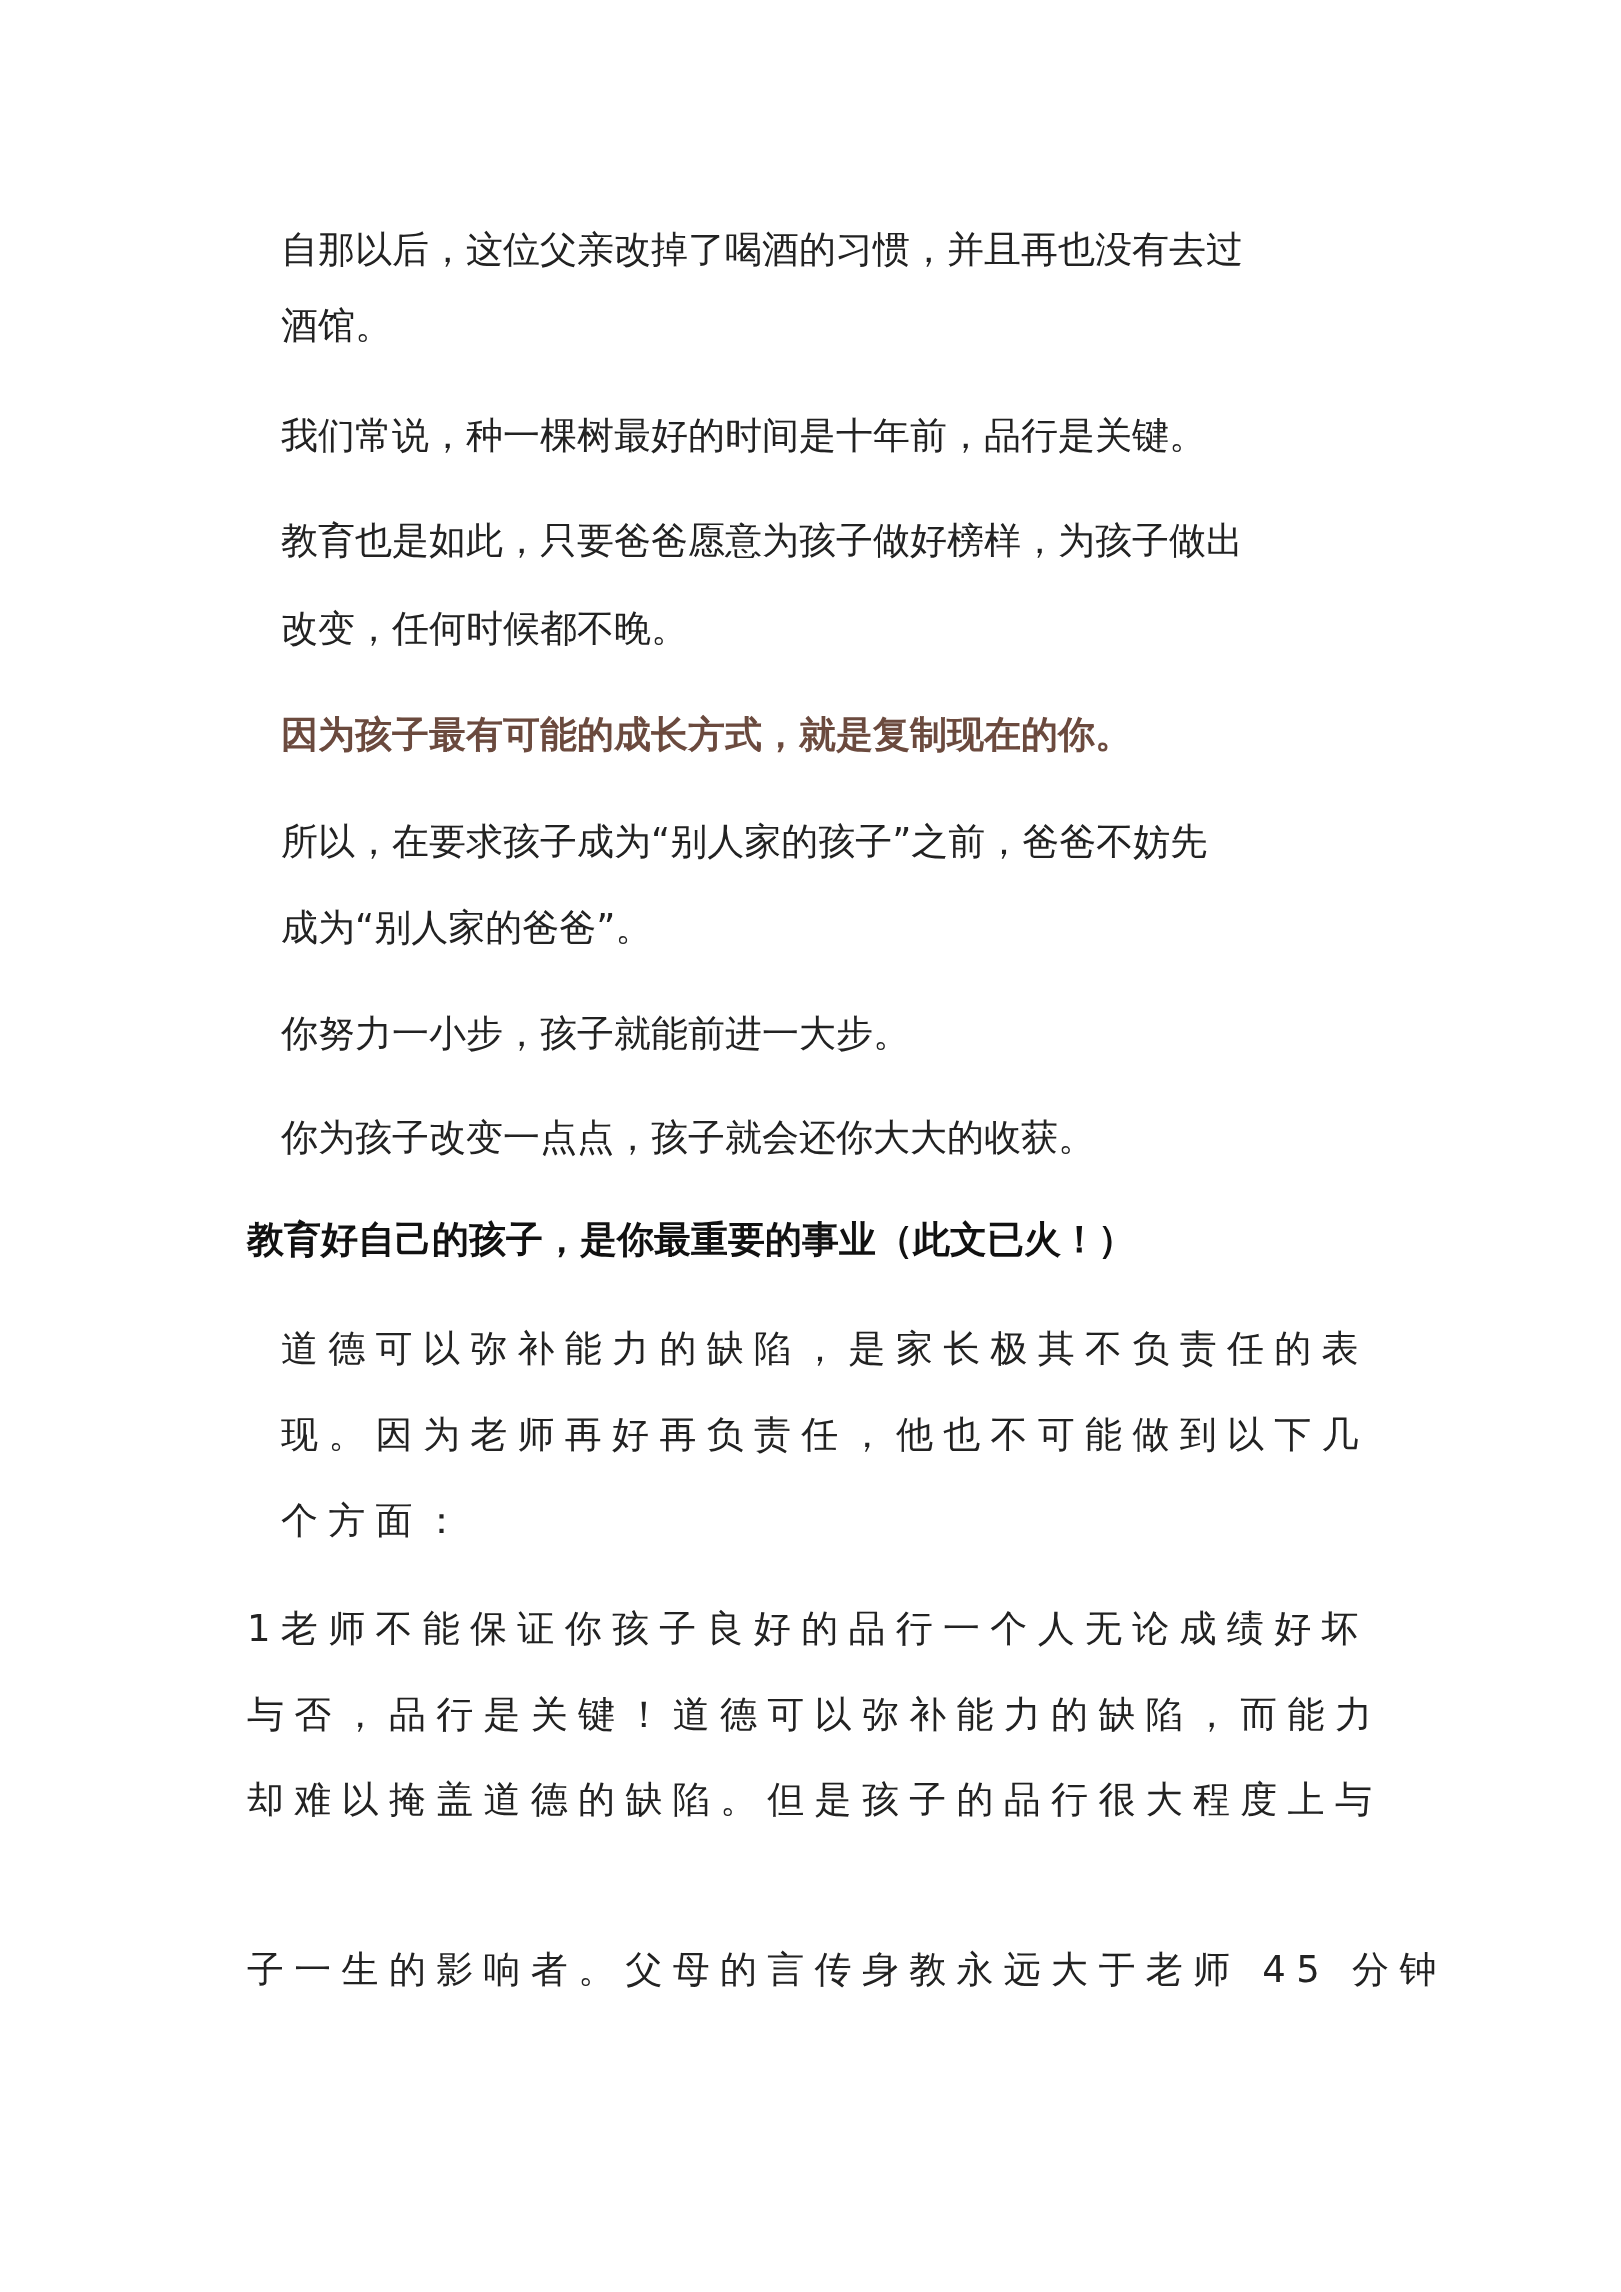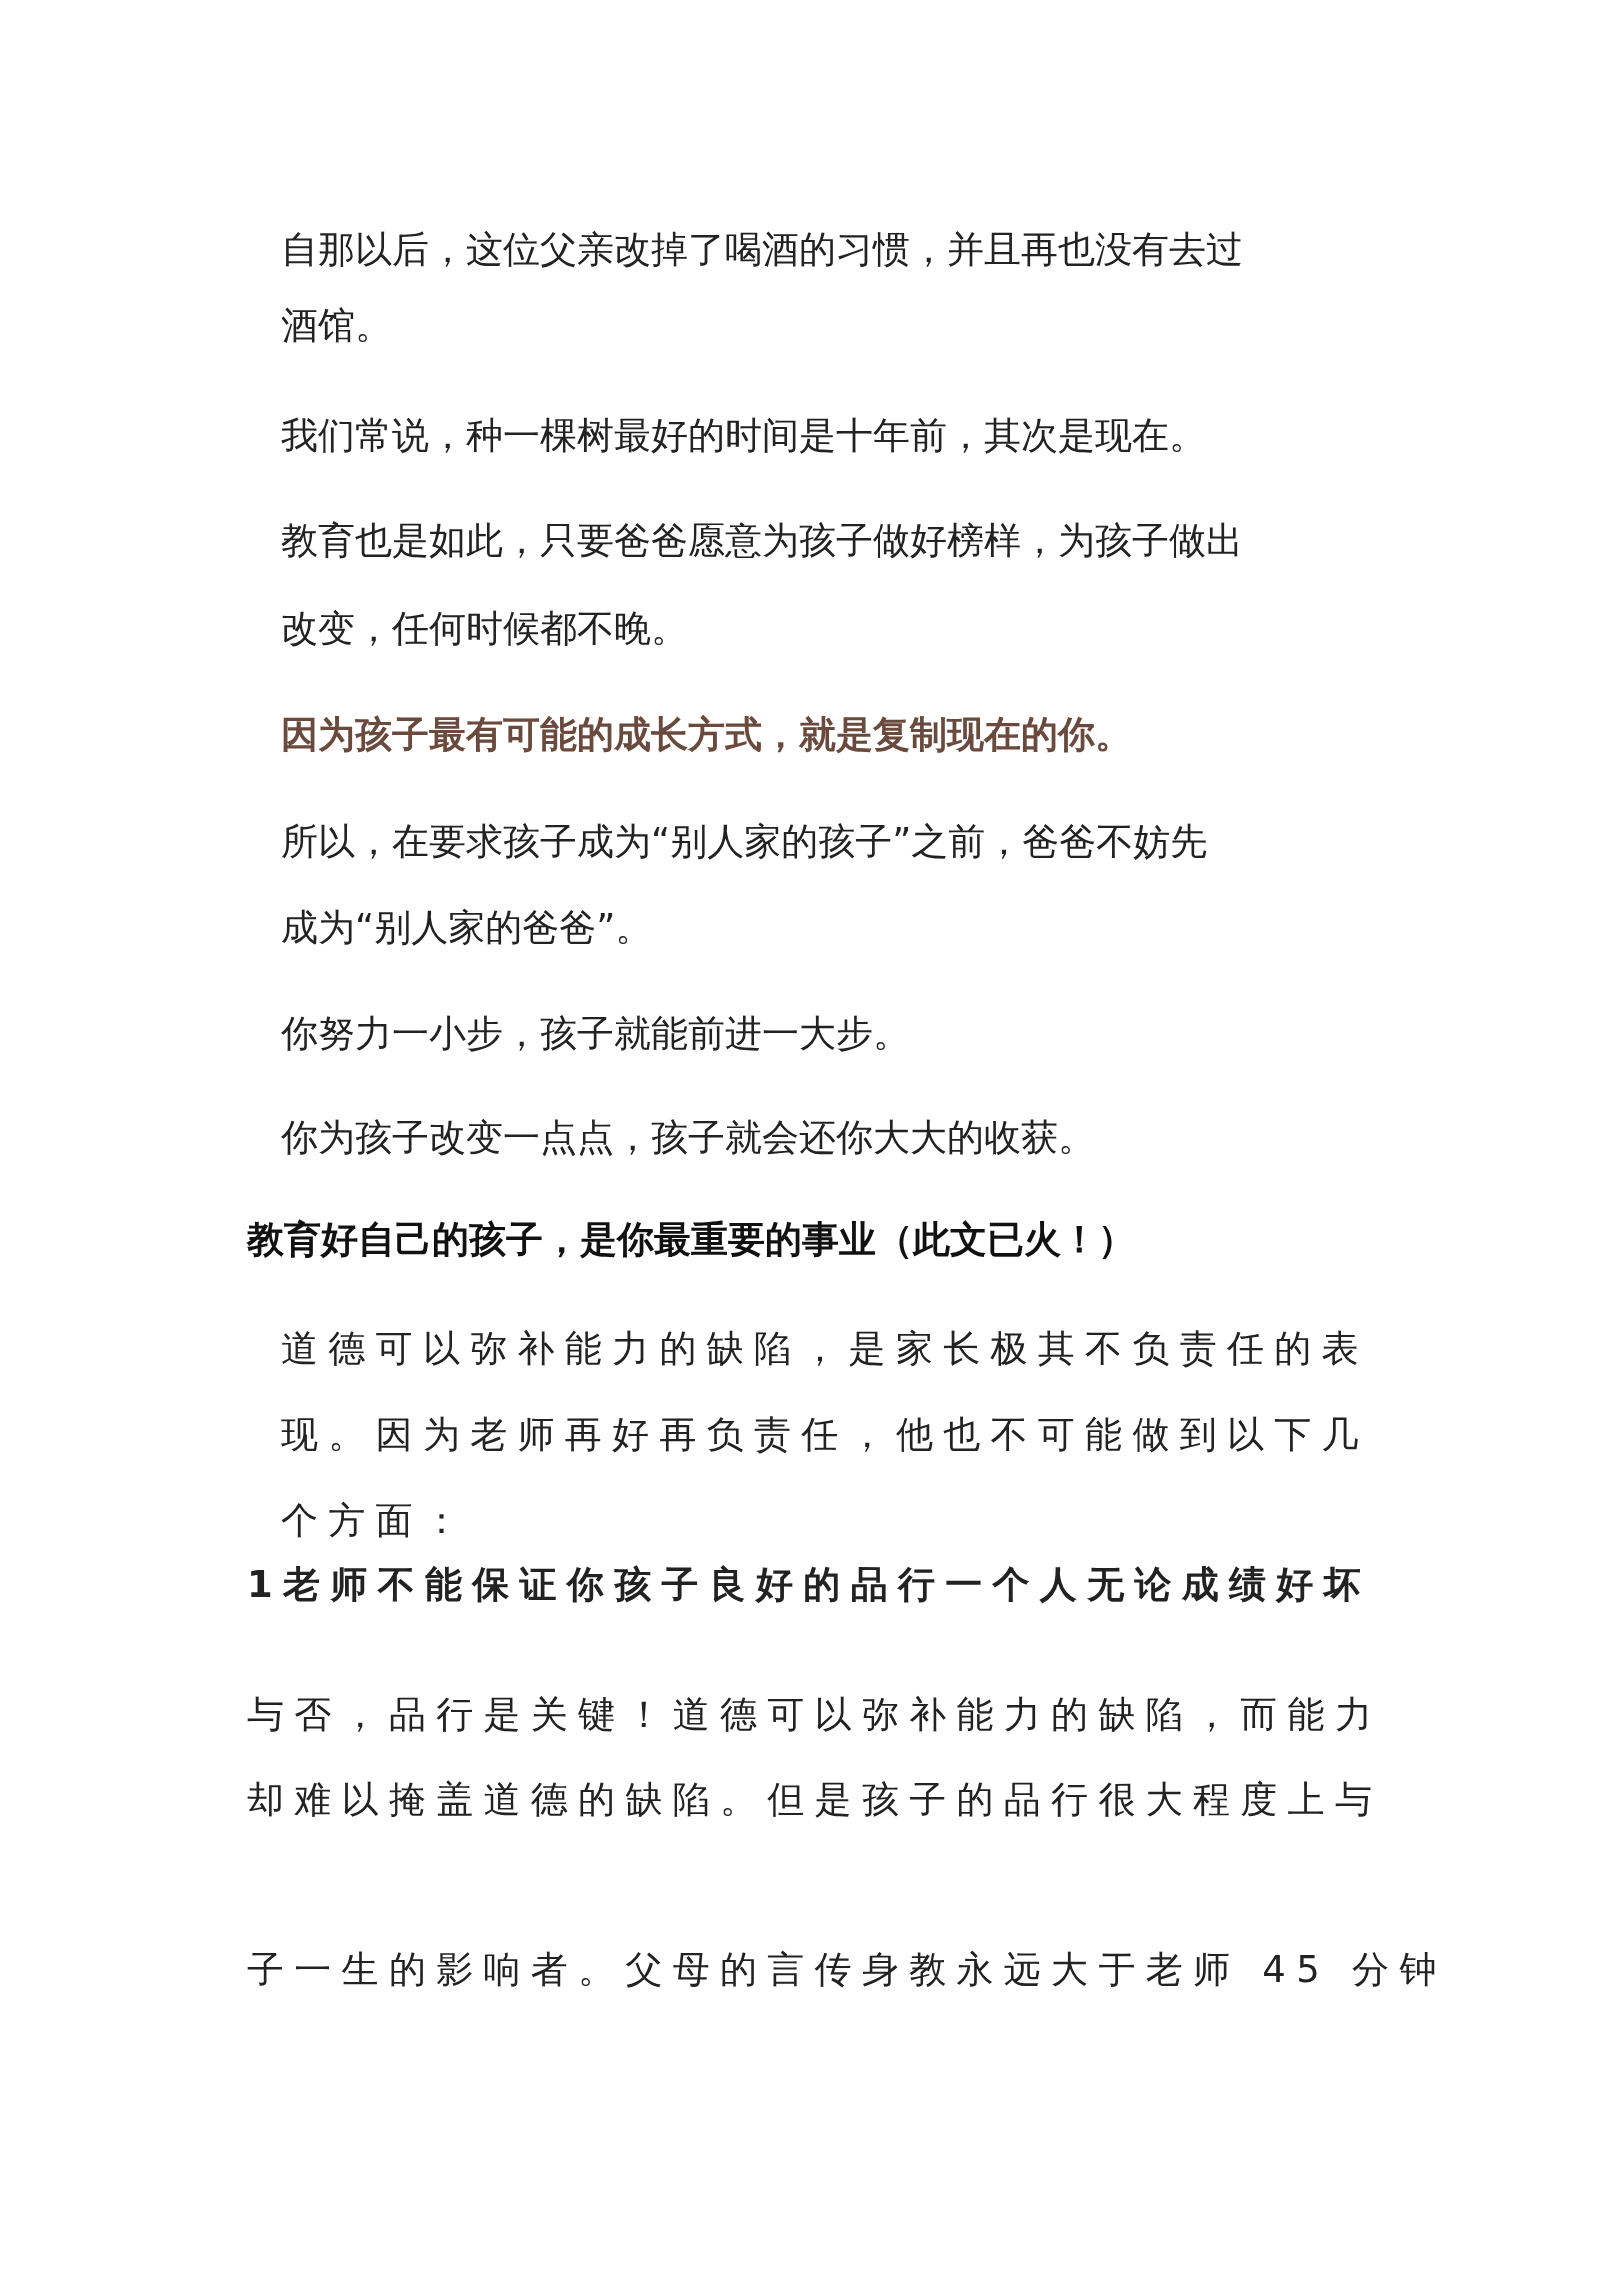--- a/index.html
+++ b/index.html
@@ -44,39 +44,39 @@
     }
   </style>
 </head>
 <body>
 
 <div class="page">
 
   <div class="line indent" style="top:226px;">自那以后，这位父亲改掉了喝酒的习惯，并且再也没有去过</div>
   <div class="line indent" style="top:302px;">酒馆。</div>
 
-  <div class="line indent" style="top:412px;">我们常说，种一棵树最好的时间是十年前，其次是现在。</div>
+  <div class="line indent" style="top:412px;">我们常说，种一棵树最好的时间是十年前，品行是关键。</div>
 
   <div class="line indent" style="top:517px;">教育也是如此，只要爸爸愿意为孩子做好榜样，为孩子做出</div>
   <div class="line indent" style="top:605px;text-align:right;">改变，任何时候都不晚。</div>
 
   <div class="line indent highlight" style="top:711px;">因为孩子最有可能的成长方式，就是复制现在的你。</div>
 
   <div class="line indent" style="top:818px;">所以，在要求孩子成为“别人家的孩子”之前，爸爸不妨先</div>
   <div class="line indent" style="top:1010px;">你努力一小步，孩子就能前进一大步。</div>
 
   <div class="line indent" style="top:904px;">成为“别人家的爸爸”。</div>
 
   <div class="line indent" style="top:1114px;">你为孩子改变一点点，孩子就会还你大大的收获。</div>
 
   <div class="line flush heading" style="top:1216px;">教育好自己的孩子，是你最重要的事业（此文已火！）</div>
 
   <div class="line indent spaced" style="top:1325px;">道德可以弥补能力的缺陷，是家长极其不负责任的表</div>
   <div class="line indent spaced" style="top:1411px;">现。因为老师再好再负责任，他也不可能做到以下几</div>
   <div class="line indent spaced" style="top:1497px;">个方面：</div>
 
-  <div class="line flush spaced" style="top:1561px;font-weight:bold;">1老师不能保证你孩子良好的品行一个人无论成绩好坏</div>
+  <div class="line flush spaced" style="top:1605px;">1老师不能保证你孩子良好的品行一个人无论成绩好坏</div>
   <div class="line flush spaced" style="top:1691px;">与否，品行是关键！道德可以弥补能力的缺陷，而能力</div>
   <div class="line flush spaced" style="top:1776px;">却难以掩盖道德的缺陷。但是孩子的品行很大程度上与</div>
   <div class="line flush spaced" style="top:1946px;">子一生的影响者。父母的言传身教永远大于老师 45 分钟</div>
 
 </div>
 
 
 </body></html>

